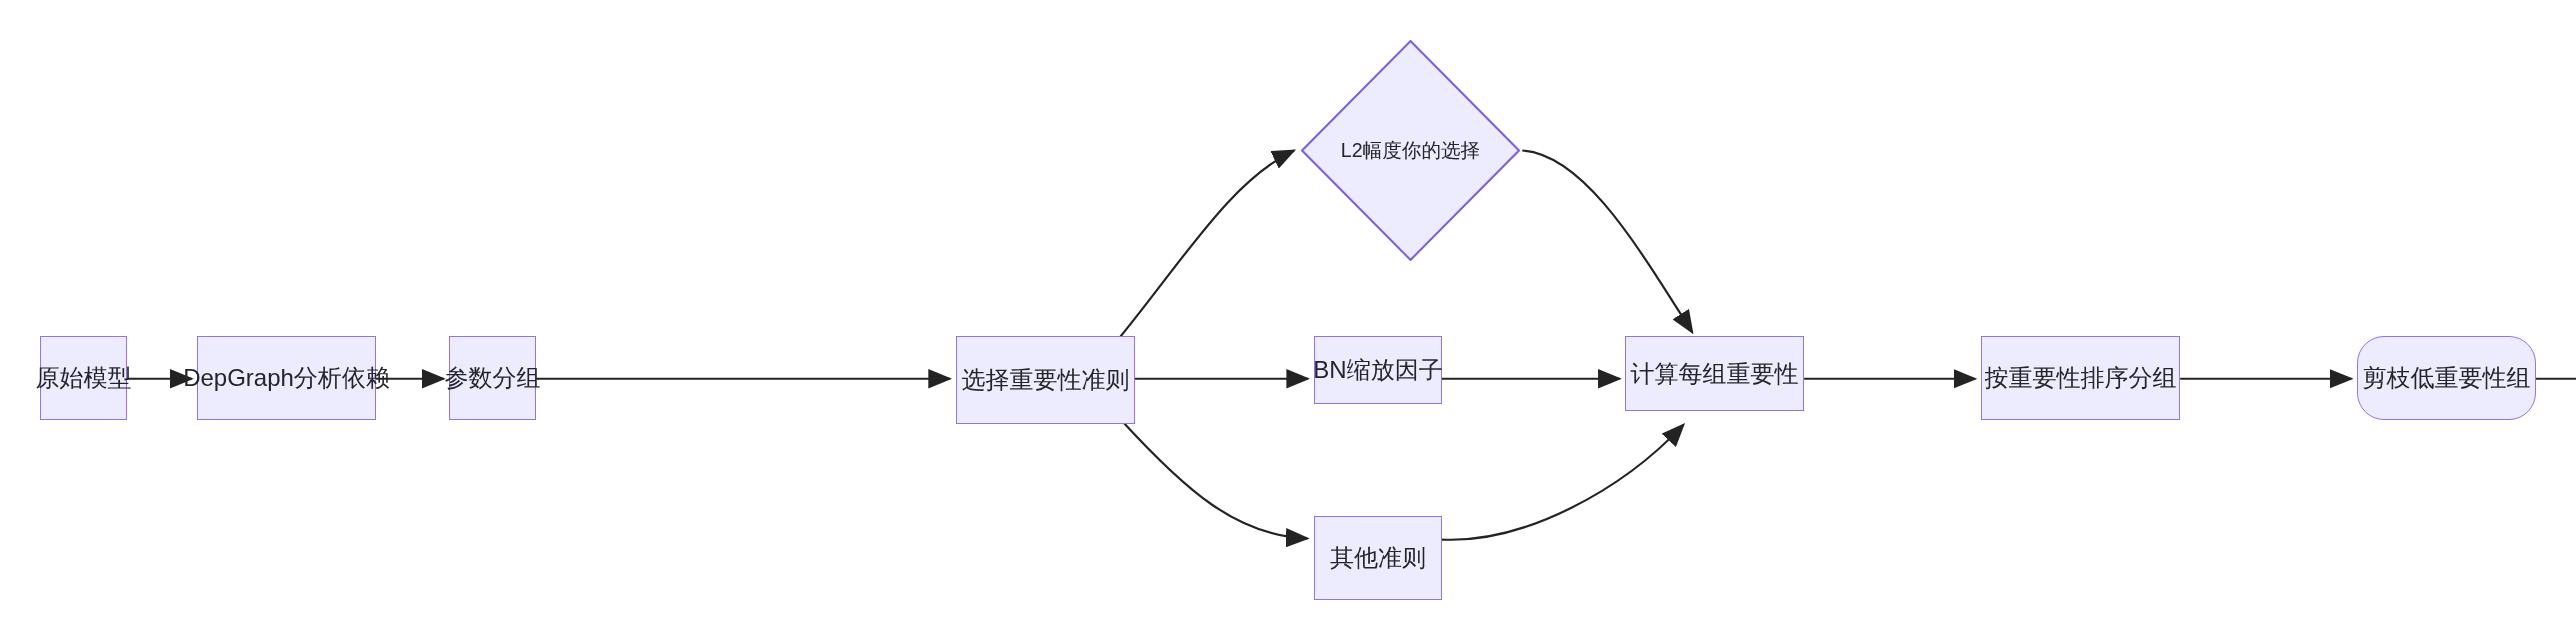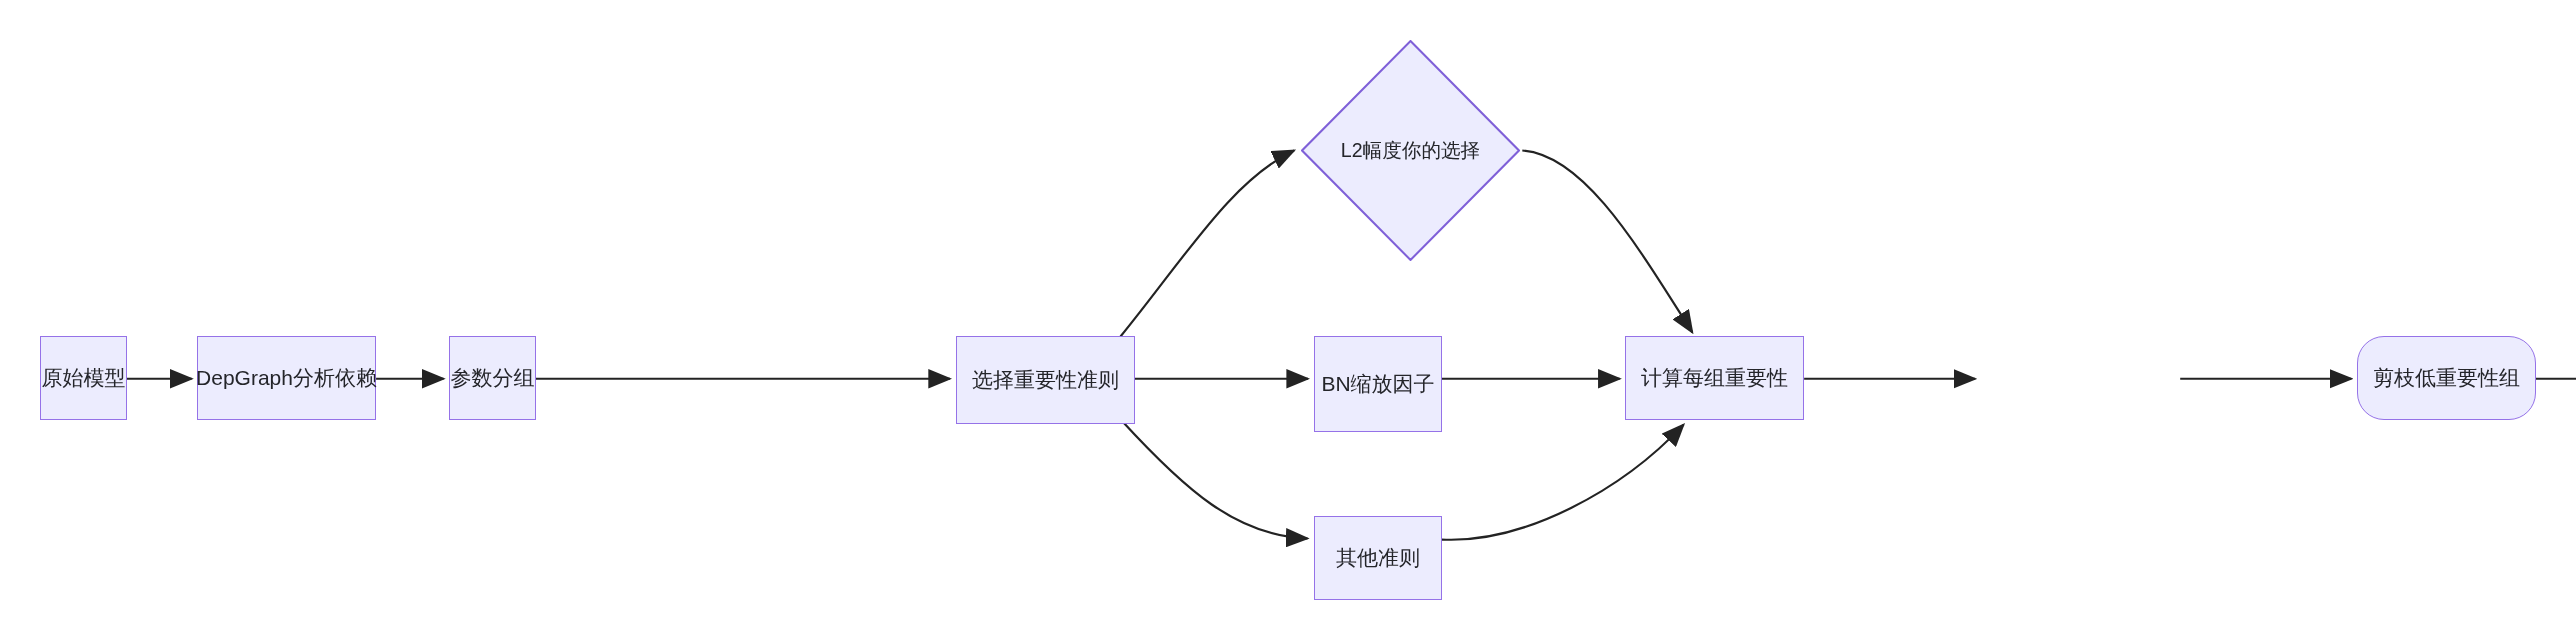--- a/index.html
+++ b/index.html
@@ -28,21 +28,21 @@
   }
   .node {
     position: absolute;
     box-sizing: border-box;
     background: #ececfe;
     border: 1.5px solid #9572e8;
     display: flex;
     align-items: center;
     justify-content: center;
     color: #24252a;
-    font-size: 21px;
+    font-size: 24px;
     font-family: "Liberation Sans", sans-serif;
     line-height: 1.38;
     text-align: center;
     white-space: nowrap;
     z-index: 3;
   }
   .node-label {
     display: block;
   }
   .diamond-wrap {
@@ -121,31 +121,34 @@
   <div class="diamond-wrap" style="left:1301px; top:40px; width:219px; height:221px;">
     <svg class="diamond-shape" viewBox="0 0 425 428" preserveAspectRatio="none">
       <polygon points="212.5,2 423,214 212.5,426 2,214" fill="#ececfe" stroke="#7f60d8" stroke-width="4"></polygon>
     </svg>
     <div class="diamond-text">
       <span>L2幅度</span>
       <span>你的选择</span>
     </div>
   </div>
 
-  <div class="node" style="left:1314px; top:336px; width:128px; height:96px;">
+  <div class="node" style="left:1314px; top:336px; width:128px; height:68px;">
     <span class="node-label">BN缩放因子</span>
   </div>
 
   <div class="node" style="left:1314px; top:496px; width:128px; height:84px;margin-top:20px;">
     <span class="node-label">其他准则</span>
   </div>
 
-  <div class="node" style="left:1625px; top:336px; width:179px; height:84px;">
+  <div class="node" style="left:1625px; top:336px; width:179px; height:75px;">
     <span class="node-label">计算每组重要性</span>
   </div>
 
+  <div class="node" style="left:1981px; top:336px; width:199px; height:84px;">
+    <span class="node-label">按重要性排序分组</span>
+  </div>
 
   <div class="node" style="left:2357px; top:336px; width:179px; height:84px;border-radius:27px;">
     <span class="node-label">剪枝低重要性组</span>
   </div>
 
 </div>
 
 
 </body></html>

